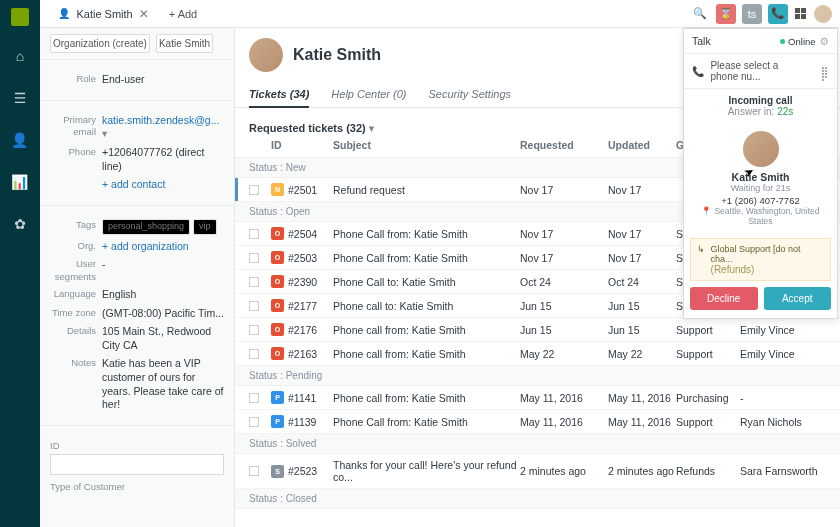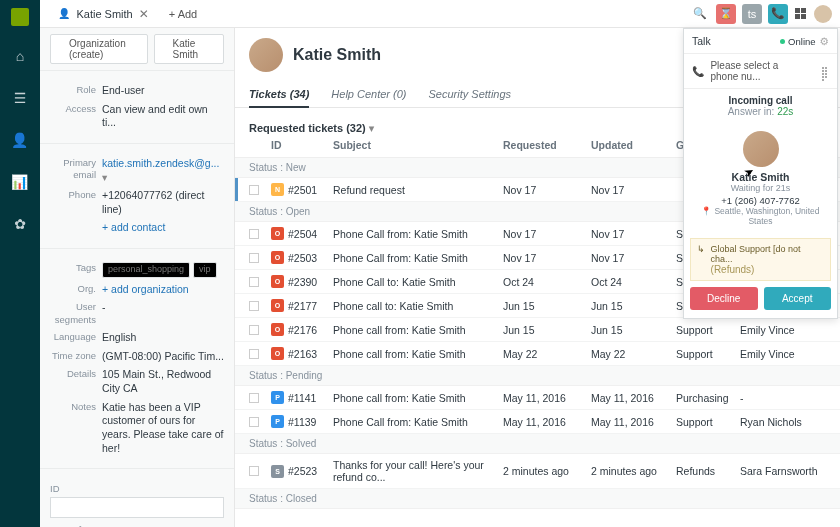--- a/index.html
+++ b/index.html
@@ -21,21 +21,21 @@
   .sq.red { background:#e7716f;}
   .sq.grey { background:#9aa6ab;}
   .sq.teal { background:#30aabc;}
   .apps-ic { width:14px; display:flex; flex-wrap:wrap;}
   .apps-ic span{width:5px;height:5px;background:#555;margin:0.5px;}
   .avatar-sm{width:18px;height:18px;border-radius:50%;background:#d8c3a8;}
   
   .body { position:absolute; left:40px; right:0; top:28px; bottom:0; display:flex; }
   .side { width:195px; background:#f8f9f9; border-right:1px solid #e6e6e6; display:flex; flex-direction:column;}
   .breadcrumbs{display:flex;gap:6px;padding:6px 10px;align-items:center;}
-  .crumb{border:1px solid #d8dcde;border-radius:2px;background:#fff;padding:3px 18px;font-size:10px;color:#555;}
+  .crumb{border:1px solid #d8dcde;border-radius:2px;background:#fff;padding:3px 2px;font-size:10px;color:#555;}
   .side-sec{border-top:1px solid #eaecec;padding:8px 10px 8px 0;}
   .row{display:flex;align-items:flex-start;margin:5px 0;}
   .lbl{width:62px;text-align:right;color:#87929d;font-size:9.5px;padding-right:6px;flex:none;line-height:1.3;}
   .val{flex:1;color:#2f3941;font-size:10.5px;line-height:1.3;word-break:break-word;}
   .link{color:#1f73b7;}
   .tag{display:inline-block;border:1px solid #e0e3e5;background:#000000;border-radius:2px;padding:1px 5px;font-size:9px;color:#777;margin-right:3px;}
   .fields{border-top:1px solid #eaecec;padding:8px 10px;font-size:10px;color:#68737d;}
   .field-lbl{margin:6px 0 3px;font-size:9.5px;color:#87929d;}
   .input{width:100%;border:1px solid #d8dcde;background:#fff;padding:4px 5px;font-size:10px;color:#555;}
   
@@ -46,21 +46,21 @@
   .tabs{display:flex;gap:22px;padding:0 14px;border-bottom:1px solid #e6e6e6;margin-top:6px;}
   .tabs div{padding:6px 0;font-size:11px;color:#68737d;cursor:pointer;font-style:italic;}
   .tabs div.act{color:#2f3941;font-weight:600;border-bottom:2px solid #2f3941;margin-bottom:-1px;}
   .tlist{flex:1;overflow:auto;padding:8px 0 0 0;}
   .req-h{padding:6px 14px 0;font-weight:700;font-size:11px;color:#2f3941;}
   .thead{display:flex;padding:4px 14px 6px;border-bottom:1px solid #eee;color:#68737d;font-size:10.5px;font-weight:600;}
   .c-cb{width:22px;flex:none;}
   .c-id{width:62px;flex:none;display:flex;align-items:center;gap:4px;}
   .c-sub{flex:1;}
   .c-req{width:88px;flex:none;}
-  .c-upd{width:85px;flex:none;}
+  .c-upd{width:68px;flex:none;}
   .c-grp{width:64px;flex:none;}
   .c-asg{width:86px;flex:none;}
   .status{padding:4px 14px;font-size:10px;color:#87929d;background:#f8f9f9;border-bottom:1px solid #f0f0f0;}
   .trow{display:flex;align-items:center;padding:5px 14px;font-size:10.5px;color:#2f3941;border-bottom:1px solid #f2f3f3;}
   .trow .cb{width:10px;height:10px;border:1px solid #ccc;background:#fff;}
   .stsq{width:13px;height:13px;border-radius:2px;display:flex;align-items:center;justify-content:center;font-size:7px;color:#fff;font-weight:700;flex:none;}
   .st-new{background:#ffb648;}
   .st-open{background:#e34f32;}
   .st-pending{background:#3091ec;}
   .st-solved{background:#87929d;}
@@ -133,24 +133,20 @@
     <div class="side">
       <div class="breadcrumbs">
         <div class="crumb">Organization (create)</div>
         <div class="crumb">Katie Smith</div>
       </div>
       <div class="side-sec">
         <div class="row">
             <div class="lbl">Role</div>
             <div class="val">End-user</div>
           </div>
-        <div class="row">
-            <div class="lbl">Access</div>
-            <div class="val">Can view and edit own ti...</div>
-          </div>
       </div>
       <div class="side-sec">
         <div class="row">
             <div class="lbl">Primary email</div>
             <div class="val link"><span>katie.smith.zendesk@g...</span> <span style="color:#888">▾</span></div>
           </div>
         <div class="row">
             <div class="lbl">Phone</div>
             <div class="val">+12064077762 (direct line)</div>
           </div>

